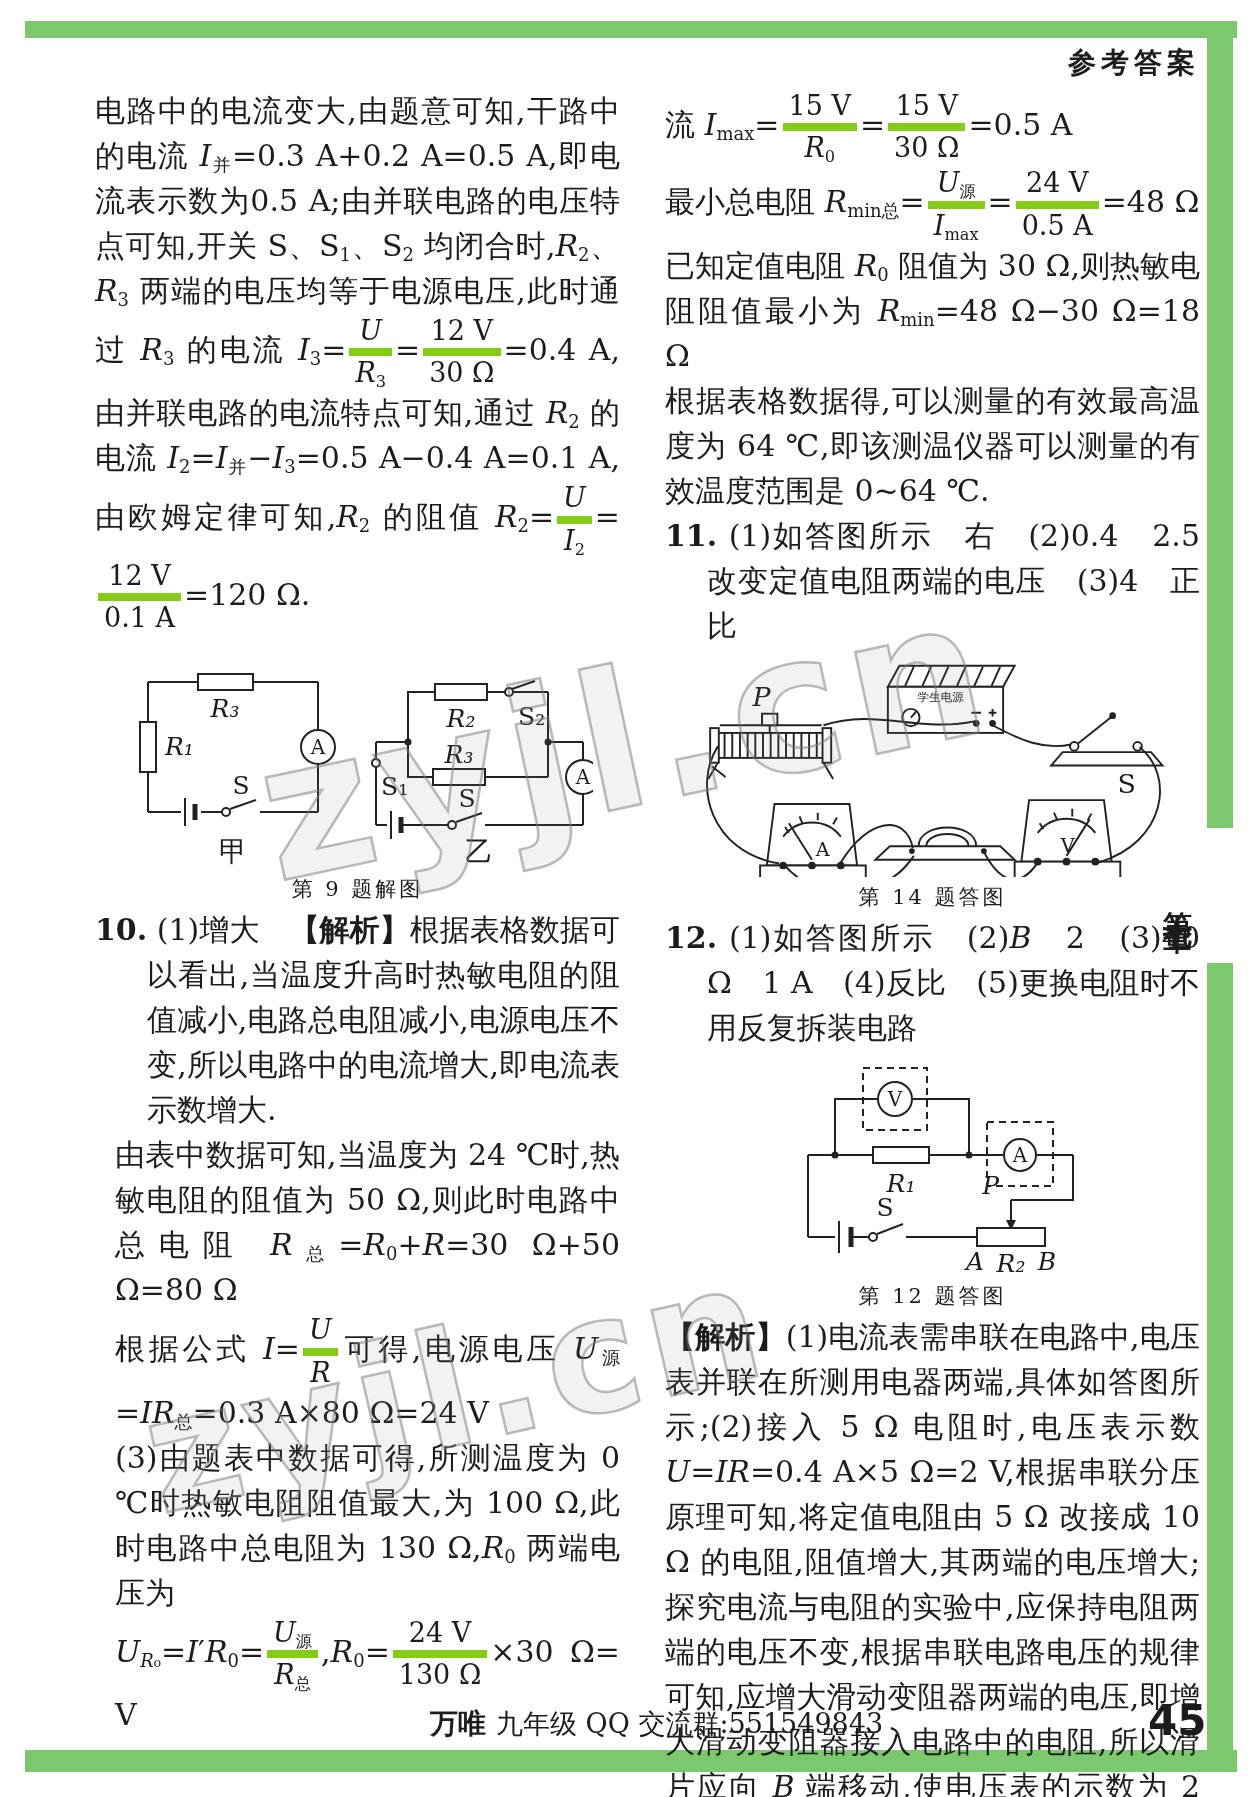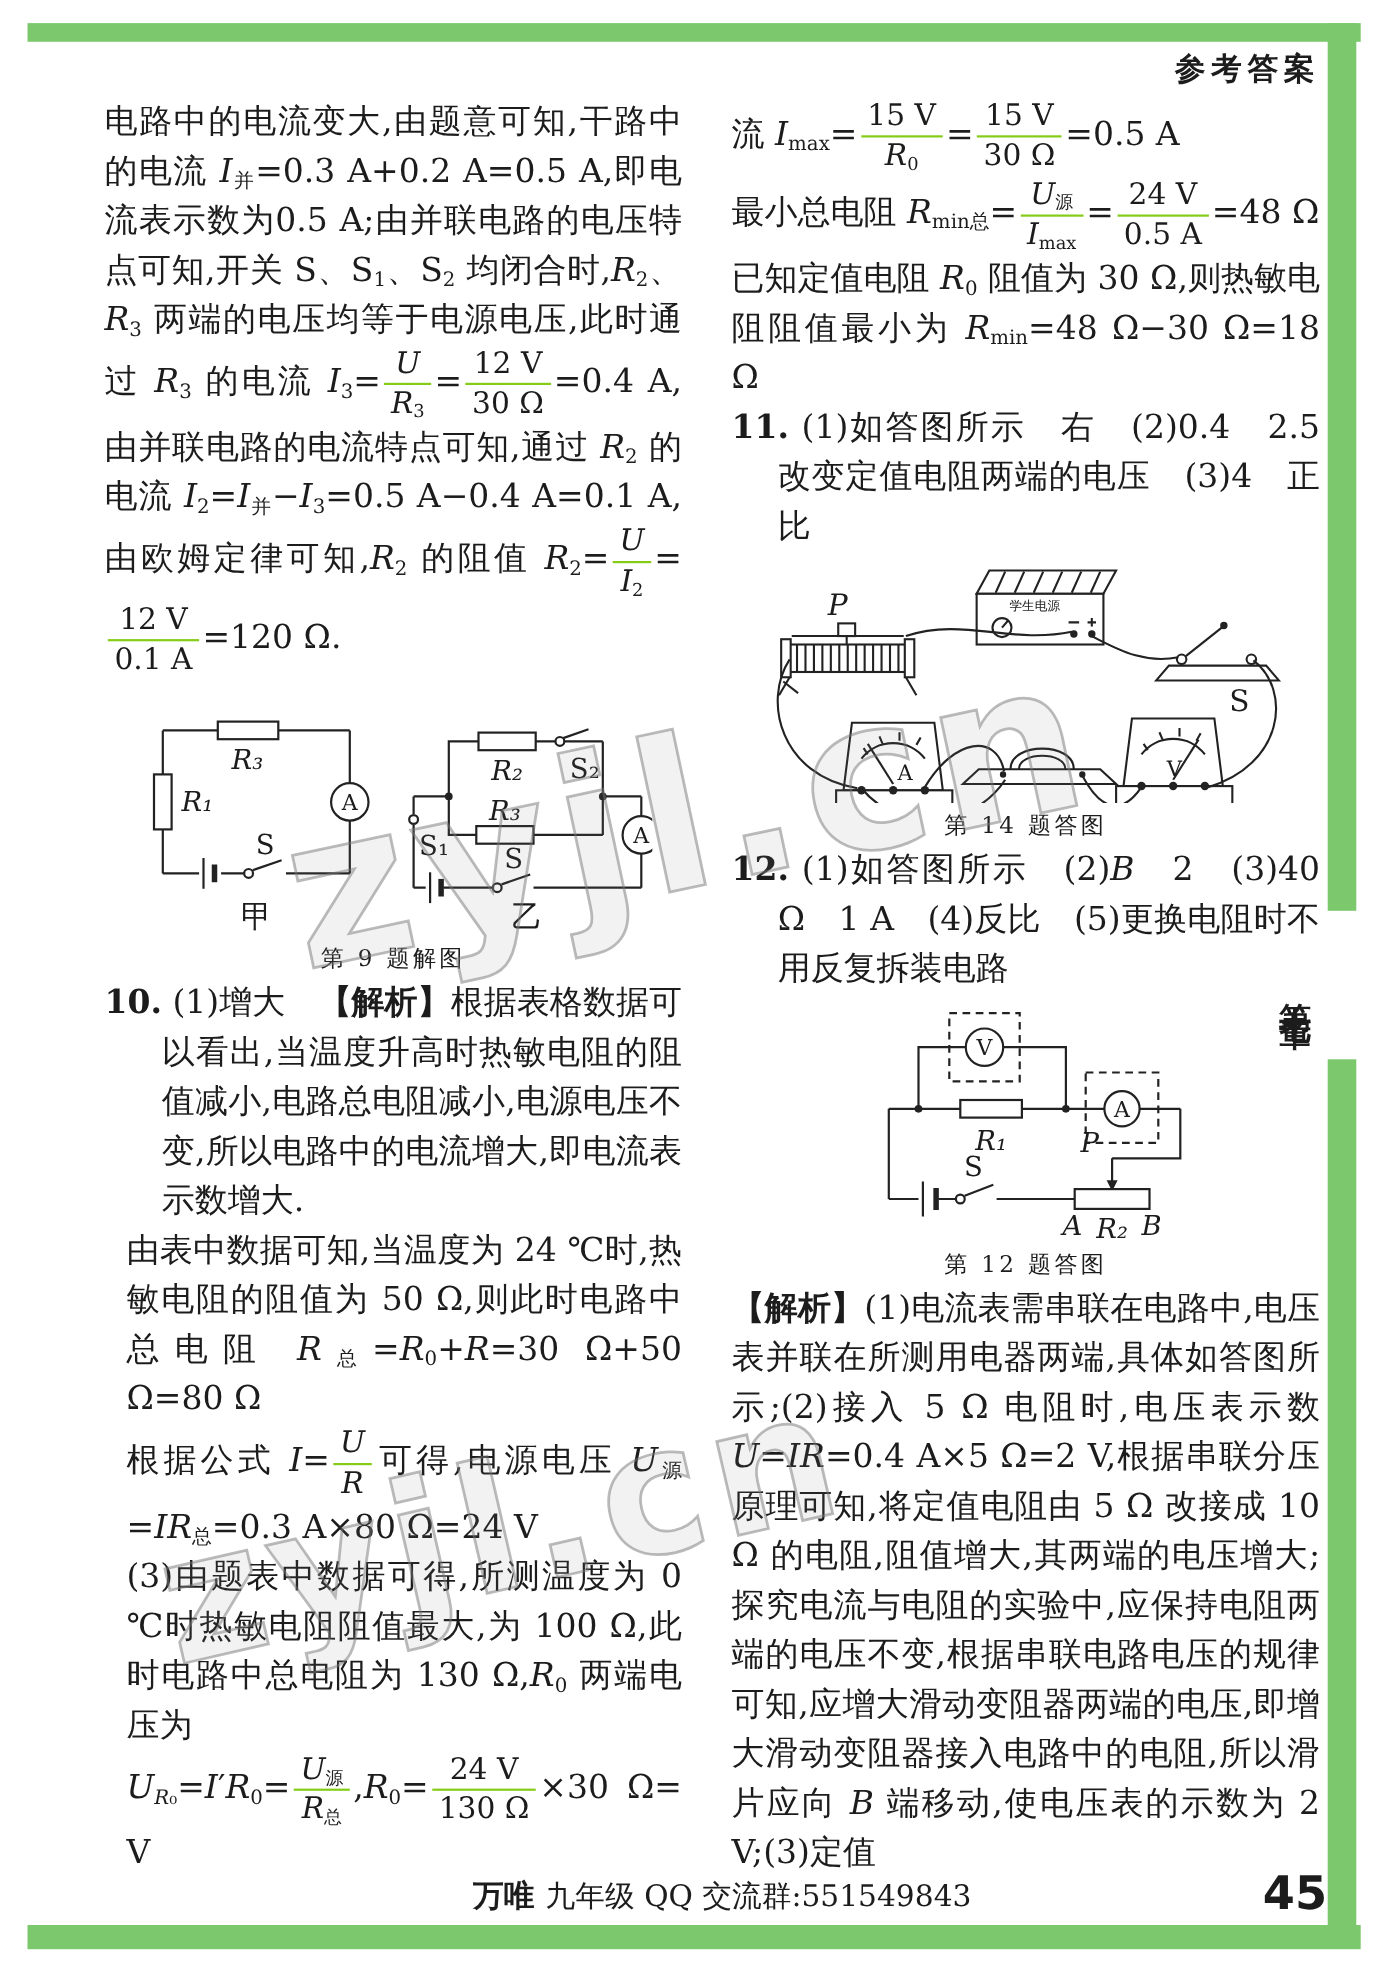--- a/index.html
+++ b/index.html
@@ -36,21 +36,21 @@
   .col{position:absolute;top:88px;font-size:30px;line-height:45px;text-align:justify;z-index:2;}
   .col.left{left:95px;width:525px;}
   .col.right{left:665px;width:535px;}
   .col p{margin:0;}
   .sub-p{padding-left:20px;}
   .item-l{margin-left:-32px;padding-left:52px;text-indent:-52px;}
   .item-r{margin-left:-42px;padding-left:42px;text-indent:-42px;}
   i{font-style:italic;}
   sub{font-size:0.6em;vertical-align:-0.28em;line-height:0;}
   .frac{display:inline-block;vertical-align:middle;text-align:center;font-size:27px;line-height:1.12;margin:2px 3px;}
-  .frac .fn{display:block;border-bottom:2px solid #84cc16;padding:1px 6px 2px;text-align:center;}
+  .frac .fn{display:block;border-bottom:8px solid #84cc16;padding:1px 6px 2px;text-align:center;}
   .frac .fd{display:block;padding:2px 6px 0;}
   
   .fig{text-align:center;}
   .fig svg{display:block;margin:0 auto;}
   .fig-caption{font-size:21px;text-align:center;letter-spacing:3px;line-height:36px;margin-top:2px;}
   .fig9{margin-top:22px;}
   .mt10{margin-top:10px;} .mt24{margin-top:24px;}
   svg .wire{stroke:#222;stroke-width:2;fill:none;}
   svg .thick{stroke:#222;stroke-width:5;fill:none;}
   svg .box{stroke:#222;stroke-width:2;fill:#fff;}
@@ -132,20 +132,21 @@
   <p class="sub-p">(3)由题表中数据可得,所测温度为 0 ℃时热敏电阻阻值最大,为 100 Ω,此时电路中总电阻为 130 Ω,<i>R</i><sub>0</sub> 两端电压为</p>
   <p class="sub-p"><i>U</i><sub><i>R</i>₀</sub>=<i>I</i>′<i>R</i><sub>0</sub>=<span class="frac"><span class="fn"><i>U</i><sub>源</sub></span><span class="fd"><i>R</i><sub>总</sub></span></span>,<i>R</i><sub>0</sub>=<span class="frac"><span class="fn">24 V</span><span class="fd">130 Ω</span></span>×30 Ω= V</p>
 
 </div>
 
 <div class="col right">
 
   <p>流 <i>I</i><sub>max</sub>=<span class="frac"><span class="fn">15 V</span><span class="fd"><i>R</i><sub>0</sub></span></span>=<span class="frac"><span class="fn">15 V</span><span class="fd">30 Ω</span></span>=0.5 A</p>
   <p>最小总电阻 <i>R</i><sub>min总</sub>=<span class="frac"><span class="fn"><i>U</i><sub>源</sub></span><span class="fd"><i>I</i><sub>max</sub></span></span>=<span class="frac"><span class="fn">24 V</span><span class="fd">0.5 A</span></span>=48 Ω</p>
   <p>已知定值电阻 <i>R</i><sub>0</sub> 阻值为 30 Ω,则热敏电阻阻值最小为 <i>R</i><sub>min</sub>=48 Ω−30 Ω=18 Ω</p>
+  <p>根据表格数据得,可以测量的有效最高温度为 64 ℃,即该测温仪器可以测量的有效温度范围是 0~64 ℃.</p>
 
   <p class="item-r mt10"><b>11.</b> (1)如答图所示　右　(2)0.4　2.5　改变定值电阻两端的电压　(3)4　正比</p>
 
   <div class="fig mt10">
     <svg viewBox="0 0 520 228" width="500" height="219">
 
       <polygon class="box" points="225,8 345,8 333,30 213,30"></polygon>
       <path class="wire" d="M240,9 L231,29 M258,9 L249,29 M276,9 L267,29 M294,9 L285,29 M312,9 L303,29 M330,9 L321,29"></path>
       <rect class="box" x="213" y="30" width="120" height="48"></rect>
       <text class="tiny" x="244" y="45">学生电源</text>

